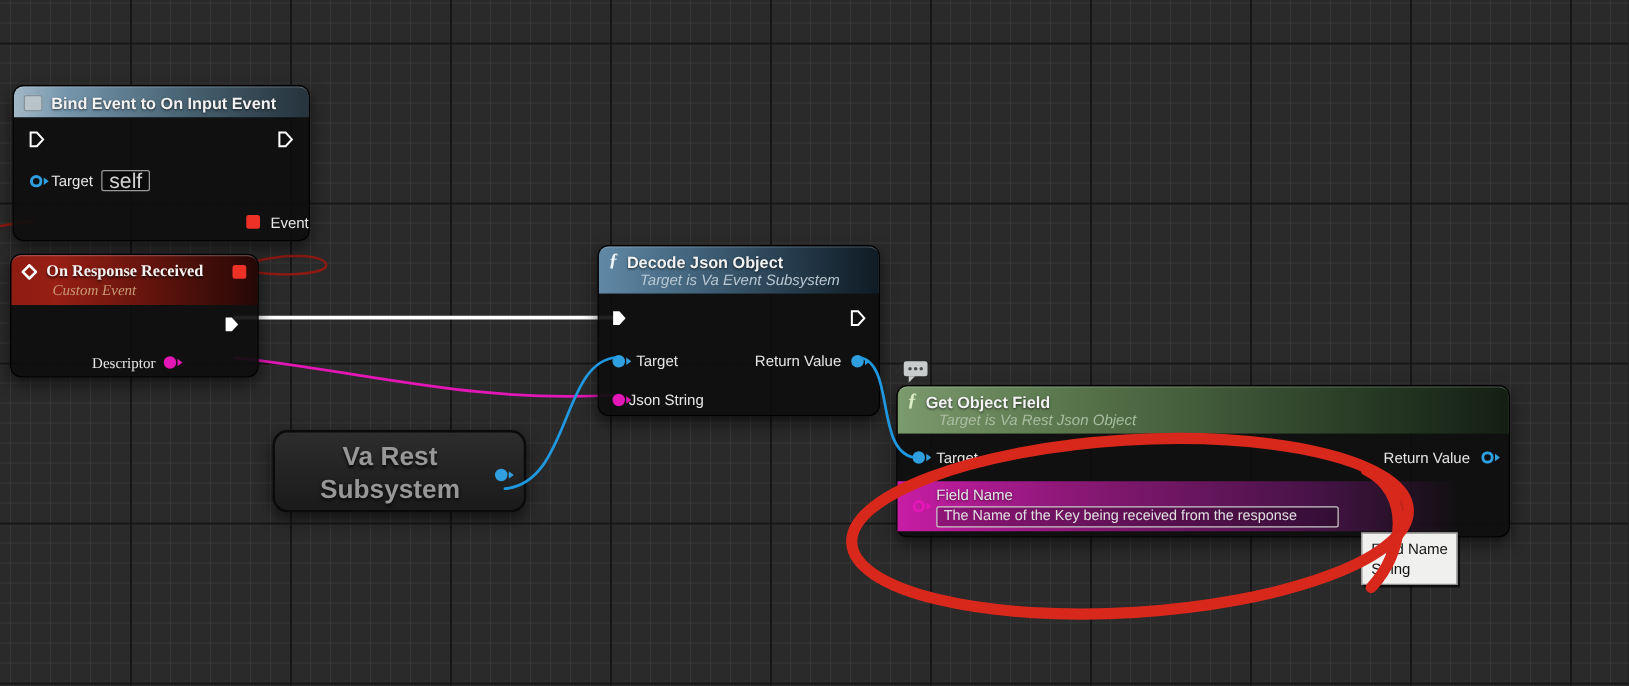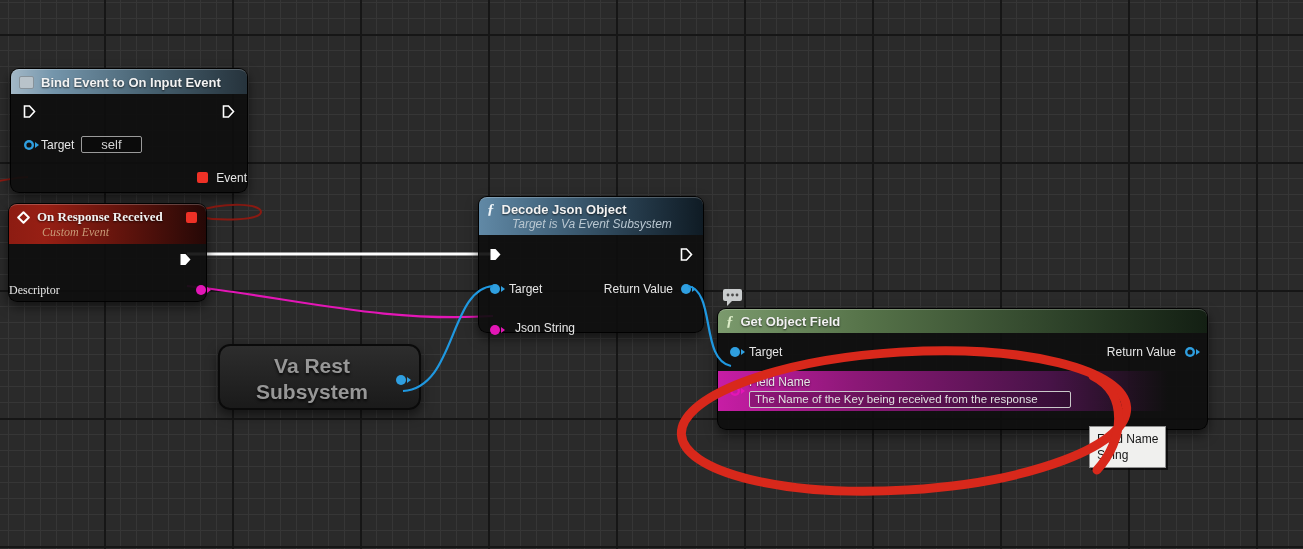--- a/index.html
+++ b/index.html
@@ -65,41 +65,41 @@
   .pin.magenta{ --c:#e316b6; }
   .pin.blue{ --c:#2f9fe0; }
 
   .sqpin{ width:11px; height:11px; background:#ee3126; border-radius:2px; flex:none; }
 
   svg.exec{ flex:none; }
   svg.exec path{ fill:#ffffff; }
   svg.exec.hollow path{ fill:none; stroke:#ffffff; stroke-width:1.6; }
 
   .selfbox{
-    font-size:13px; color:#d2d2d2; border:1px solid #9a9a9a; border-radius:2px;
-    padding:0 19px; height:17px; line-height:16px; background:rgba(0,0,0,0.3);
+    font-size:17px; color:#d2d2d2; border:1px solid #9a9a9a; border-radius:2px;
+    padding:0 5px; height:17px; line-height:16px; background:rgba(0,0,0,0.3);
   }
 
   
   #node-bind{ left:10px; top:68px; width:238px; height:125px; }
   #node-bind .exec-row{ height:34px; justify-content:space-between; padding:0 11px; }
   #node-bind .target-row{ height:33px; gap:7px; padding-left:13px; }
   #node-bind .event-row{ height:33px; gap:8px; padding-left:13px;justify-content:flex-end; }
 
   #node-event{ left:8px; top:203px; width:199px; height:99px;font-family:Liberation Serif, serif; }
   #node-event .delegate{ position:absolute; right:9px; top:7px; }
   #node-event .exec-row{ height:31px; justify-content:flex-end; padding-right:13px; }
-  #node-event .desc-row{ height:30px; justify-content:space-between; gap:7px; }
+  #node-event .desc-row{ height:30px; justify-content:center; gap:7px; }
 
   #node-decode{ left:478px; top:196px; width:226px; height:137px; }
   #node-decode .exec-row{ height:38px; justify-content:space-between; padding:0 9px; }
   #node-decode .io-row{ height:31px; justify-content:space-between; padding:0 12px 0 11px; }
   #node-decode .left-pin{ display:flex; align-items:center; gap:9px; }
   #node-decode .right-pin{ display:flex; align-items:center; gap:8px; }
-  #node-decode .json-row{ height:31px; gap:15px; padding-left:11px;align-items:flex-end; }
+  #node-decode .json-row{ height:31px; gap:3px; padding-left:11px; }
 
   #node-getfield{ left:717px; top:308px; width:491px; height:122px; }
   #node-getfield .io-row{ height:38px; justify-content:space-between; padding:0 12px; }
   #node-getfield .left-pin,#node-getfield .right-pin{ display:flex; align-items:center; gap:9px; }
   .field-row{
     height:40px; display:flex; align-items:center; gap:9px; padding-left:12px;
     background:linear-gradient(90deg,#c71da5 0%,#8c1877 28%,#471347 68%,rgba(30,8,30,0) 92%);
   }
   .field-col{ display:flex; flex-direction:column; gap:2px; }
   .field-col .plabel{ text-shadow:0 1px 2px rgba(0,0,0,0.6); }
@@ -218,20 +218,21 @@
       <span class="plabel">Json String</span>
     </div>
   </div>
 
   <div class="node" id="node-getfield">
     <div class="nhead two hdr-green">
       <div class="titleline">
         <span class="ficon green">ƒ</span>
         <span class="ntitle">Get Object Field</span>
       </div>
+      <div class="nsub sub-green">Target is Va Rest Json Object</div>
     </div>
     <div class="row io-row">
       <span class="left-pin">
         <span class="pin blue"></span>
         <span class="plabel">Target</span>
       </span>
       <span class="right-pin">
         <span class="plabel">Return Value</span>
         <span class="pin blue hollow"></span>
       </span>

